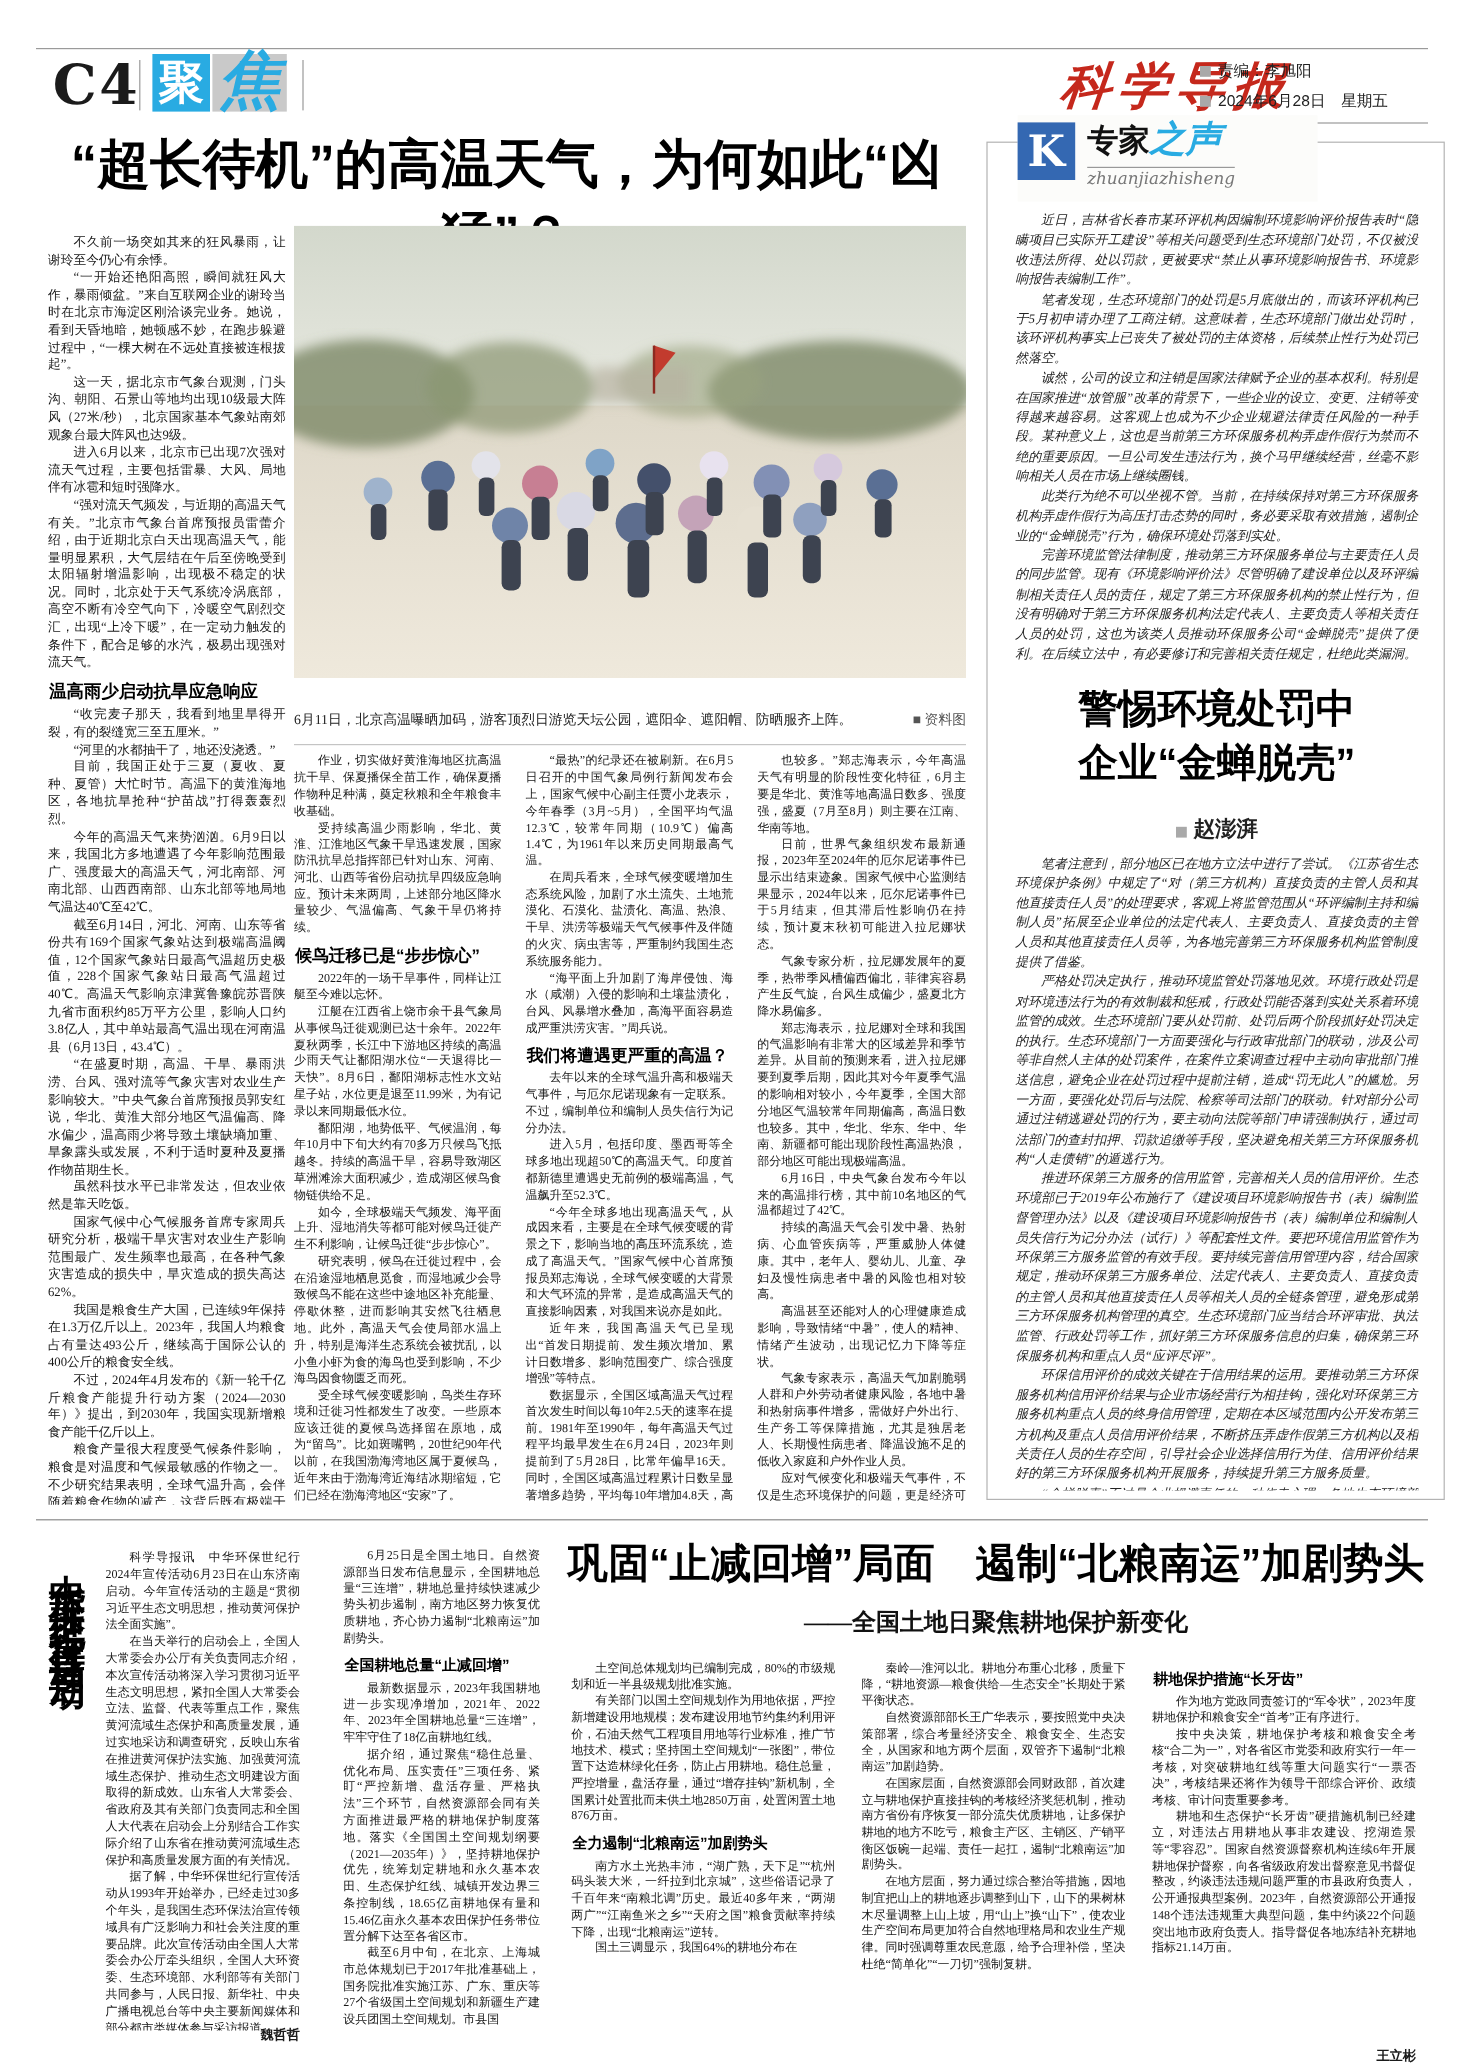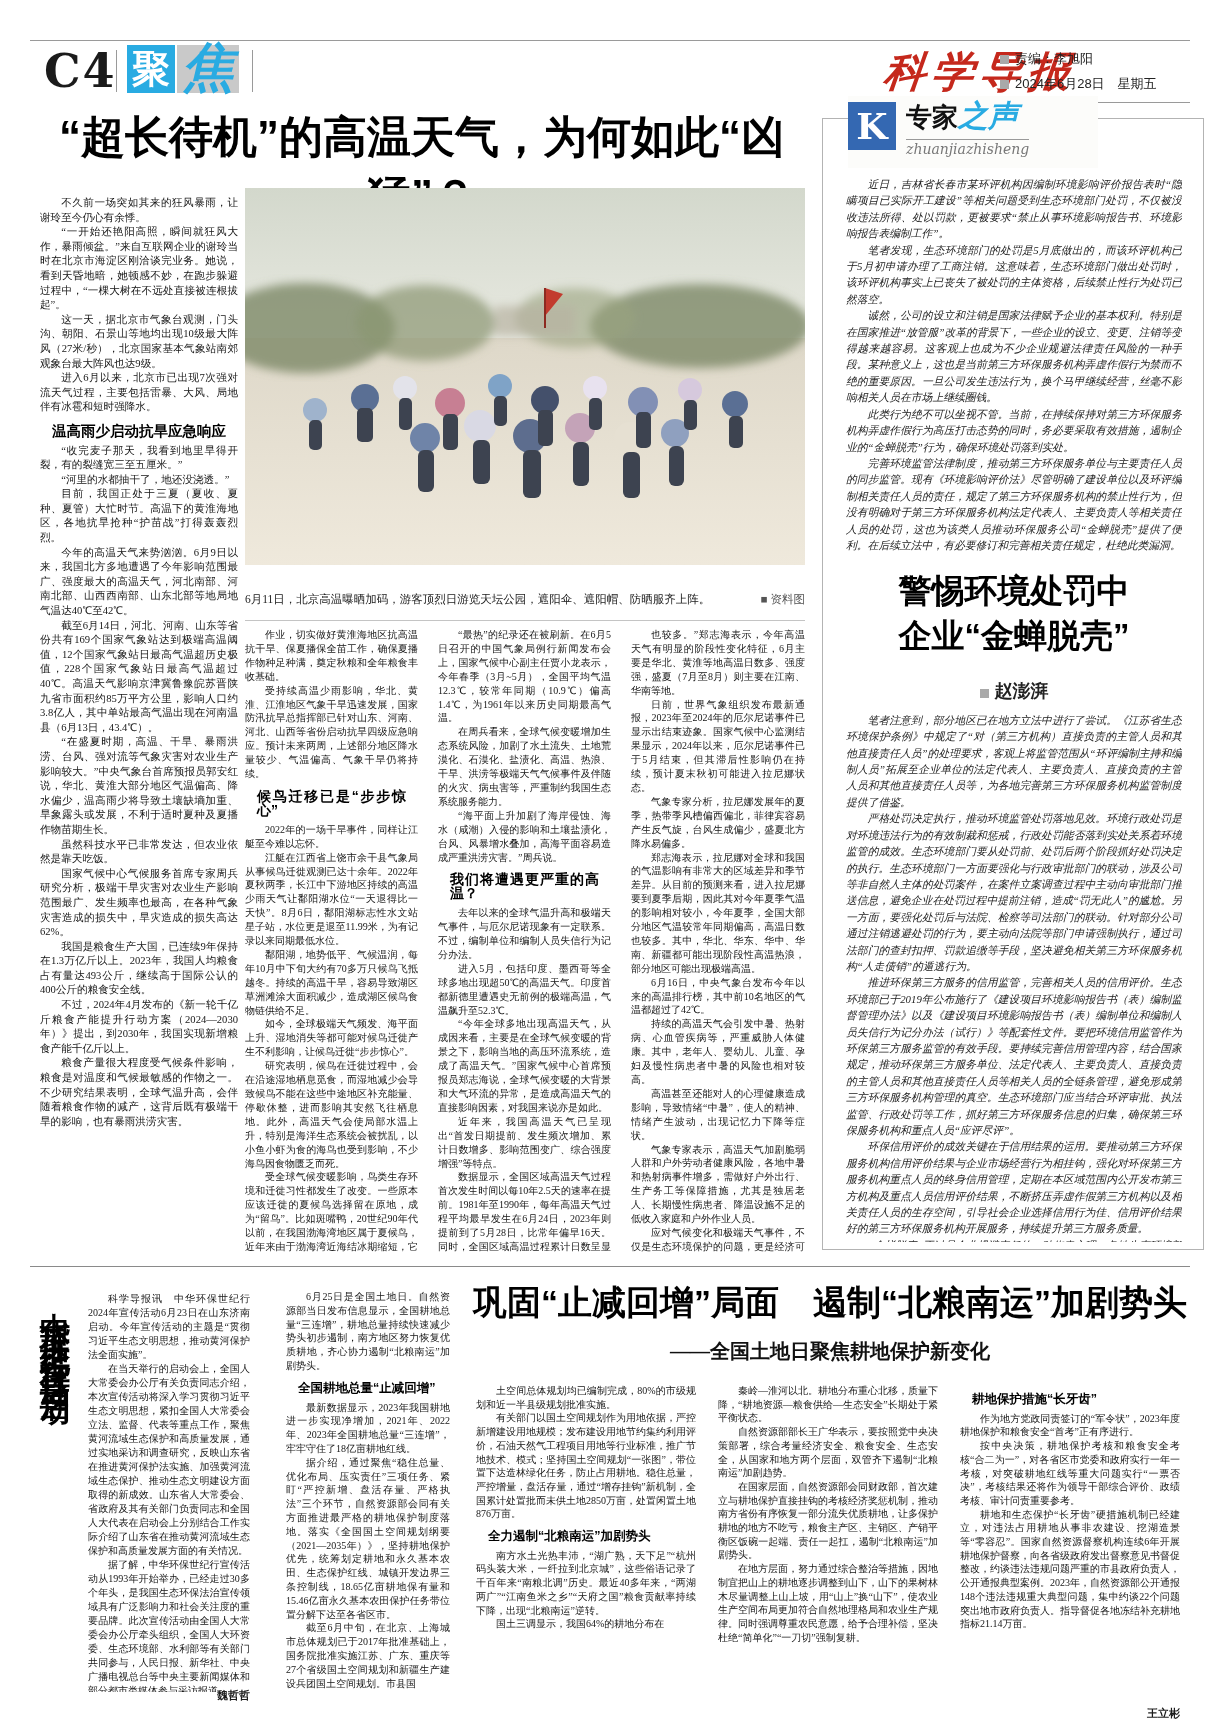--- a/index.html
+++ b/index.html
@@ -32,21 +32,21 @@
   
   .photo{position:absolute;left:245px;top:188px;width:560px;height:377px;overflow:hidden;}
   .caption{position:absolute;left:245px;top:592px;width:560px;font-size:11.5px;
         display:flex;justify-content:space-between;color:#222;}
   .caption .credit{color:#555;white-space:nowrap;margin-left:10px;}
 
   
   .col{position:absolute;text-align:justify;overflow:hidden;color:#161616;}
   .col p.para{margin:0;text-indent:2em;}
   .col .subhead{font-family:"Liberation Sans",sans-serif;font-weight:bold;color:#000;
-        margin:9px 12px 5px;text-indent:0;}
+        margin:9px 1px 5px;text-indent:0;}
   .c-main{font-size:10px;line-height:13.9px;}
   .c-main .subhead{font-size:14px;}
   .col1{left:40px;top:196px;width:198px;height:1058px;font-size:10.6px;line-height:14.6px;}
   .col1 .subhead{font-size:14.5px;}
   .col2{left:245px;top:628px;width:173px;height:627px;}
   .col3{left:438px;top:628px;width:173px;height:627px;}
   .col4{left:631px;top:628px;width:174px;height:627px;}
 
   
   .sidebar{position:absolute;left:822px;top:118px;width:382px;height:1132px;
@@ -181,20 +181,21 @@
     <span>6月11日，北京高温曝晒加码，游客顶烈日游览天坛公园，遮阳伞、遮阳帽、防晒服齐上阵。</span>
     <span class="credit">■ 资料图</span>
   </div>
   <div class="hline" style="left:245px;top:620px;width:560px;background:#c4c4c4;"></div>
 
   <div class="col col1">
       <p class="para">不久前一场突如其来的狂风暴雨，让谢玲至今仍心有余悸。</p>
       <p class="para">“一开始还艳阳高照，瞬间就狂风大作，暴雨倾盆。”来自互联网企业的谢玲当时在北京市海淀区刚洽谈完业务。她说，看到天昏地暗，她顿感不妙，在跑步躲避过程中，“一棵大树在不远处直接被连根拔起”。</p>
       <p class="para">这一天，据北京市气象台观测，门头沟、朝阳、石景山等地均出现10级最大阵风（27米/秒），北京国家基本气象站南郊观象台最大阵风也达9级。</p>
       <p class="para">进入6月以来，北京市已出现7次强对流天气过程，主要包括雷暴、大风、局地伴有冰雹和短时强降水。</p>
+      <p class="para">“强对流天气频发，与近期的高温天气有关。”北京市气象台首席预报员雷蕾介绍，由于近期北京白天出现高温天气，能量明显累积，大气层结在午后至傍晚受到太阳辐射增温影响，出现极不稳定的状况。同时，北京处于天气系统冷涡底部，高空不断有冷空气向下，冷暖空气剧烈交汇，出现“上冷下暖”，在一定动力触发的条件下，配合足够的水汽，极易出现强对流天气。</p>
       <div class="subhead">温高雨少启动抗旱应急响应</div>
       <p class="para">“收完麦子那天，我看到地里旱得开裂，有的裂缝宽三至五厘米。”</p>
       <p class="para">“河里的水都抽干了，地还没浇透。”</p>
       <p class="para">目前，我国正处于三夏（夏收、夏种、夏管）大忙时节。高温下的黄淮海地区，各地抗旱抢种“护苗战”打得轰轰烈烈。</p>
       <p class="para">今年的高温天气来势汹汹。6月9日以来，我国北方多地遭遇了今年影响范围最广、强度最大的高温天气，河北南部、河南北部、山西西南部、山东北部等地局地气温达40℃至42℃。</p>
       <p class="para">截至6月14日，河北、河南、山东等省份共有169个国家气象站达到极端高温阈值，12个国家气象站日最高气温超历史极值，228个国家气象站日最高气温超过40℃。高温天气影响京津冀鲁豫皖苏晋陕九省市面积约85万平方公里，影响人口约3.8亿人，其中单站最高气温出现在河南温县（6月13日，43.4℃）。</p>
       <p class="para">“在盛夏时期，高温、干旱、暴雨洪涝、台风、强对流等气象灾害对农业生产影响较大。”中央气象台首席预报员郭安红说，华北、黄淮大部分地区气温偏高、降水偏少，温高雨少将导致土壤缺墒加重、旱象露头或发展，不利于适时夏种及夏播作物苗期生长。</p>
       <p class="para">虽然科技水平已非常发达，但农业依然是靠天吃饭。</p>
       <p class="para">国家气候中心气候服务首席专家周兵研究分析，极端干旱灾害对农业生产影响范围最广、发生频率也最高，在各种气象灾害造成的损失中，旱灾造成的损失高达62%。</p>
       <p class="para">我国是粮食生产大国，已连续9年保持在1.3万亿斤以上。2023年，我国人均粮食占有量达493公斤，继续高于国际公认的400公斤的粮食安全线。</p>

